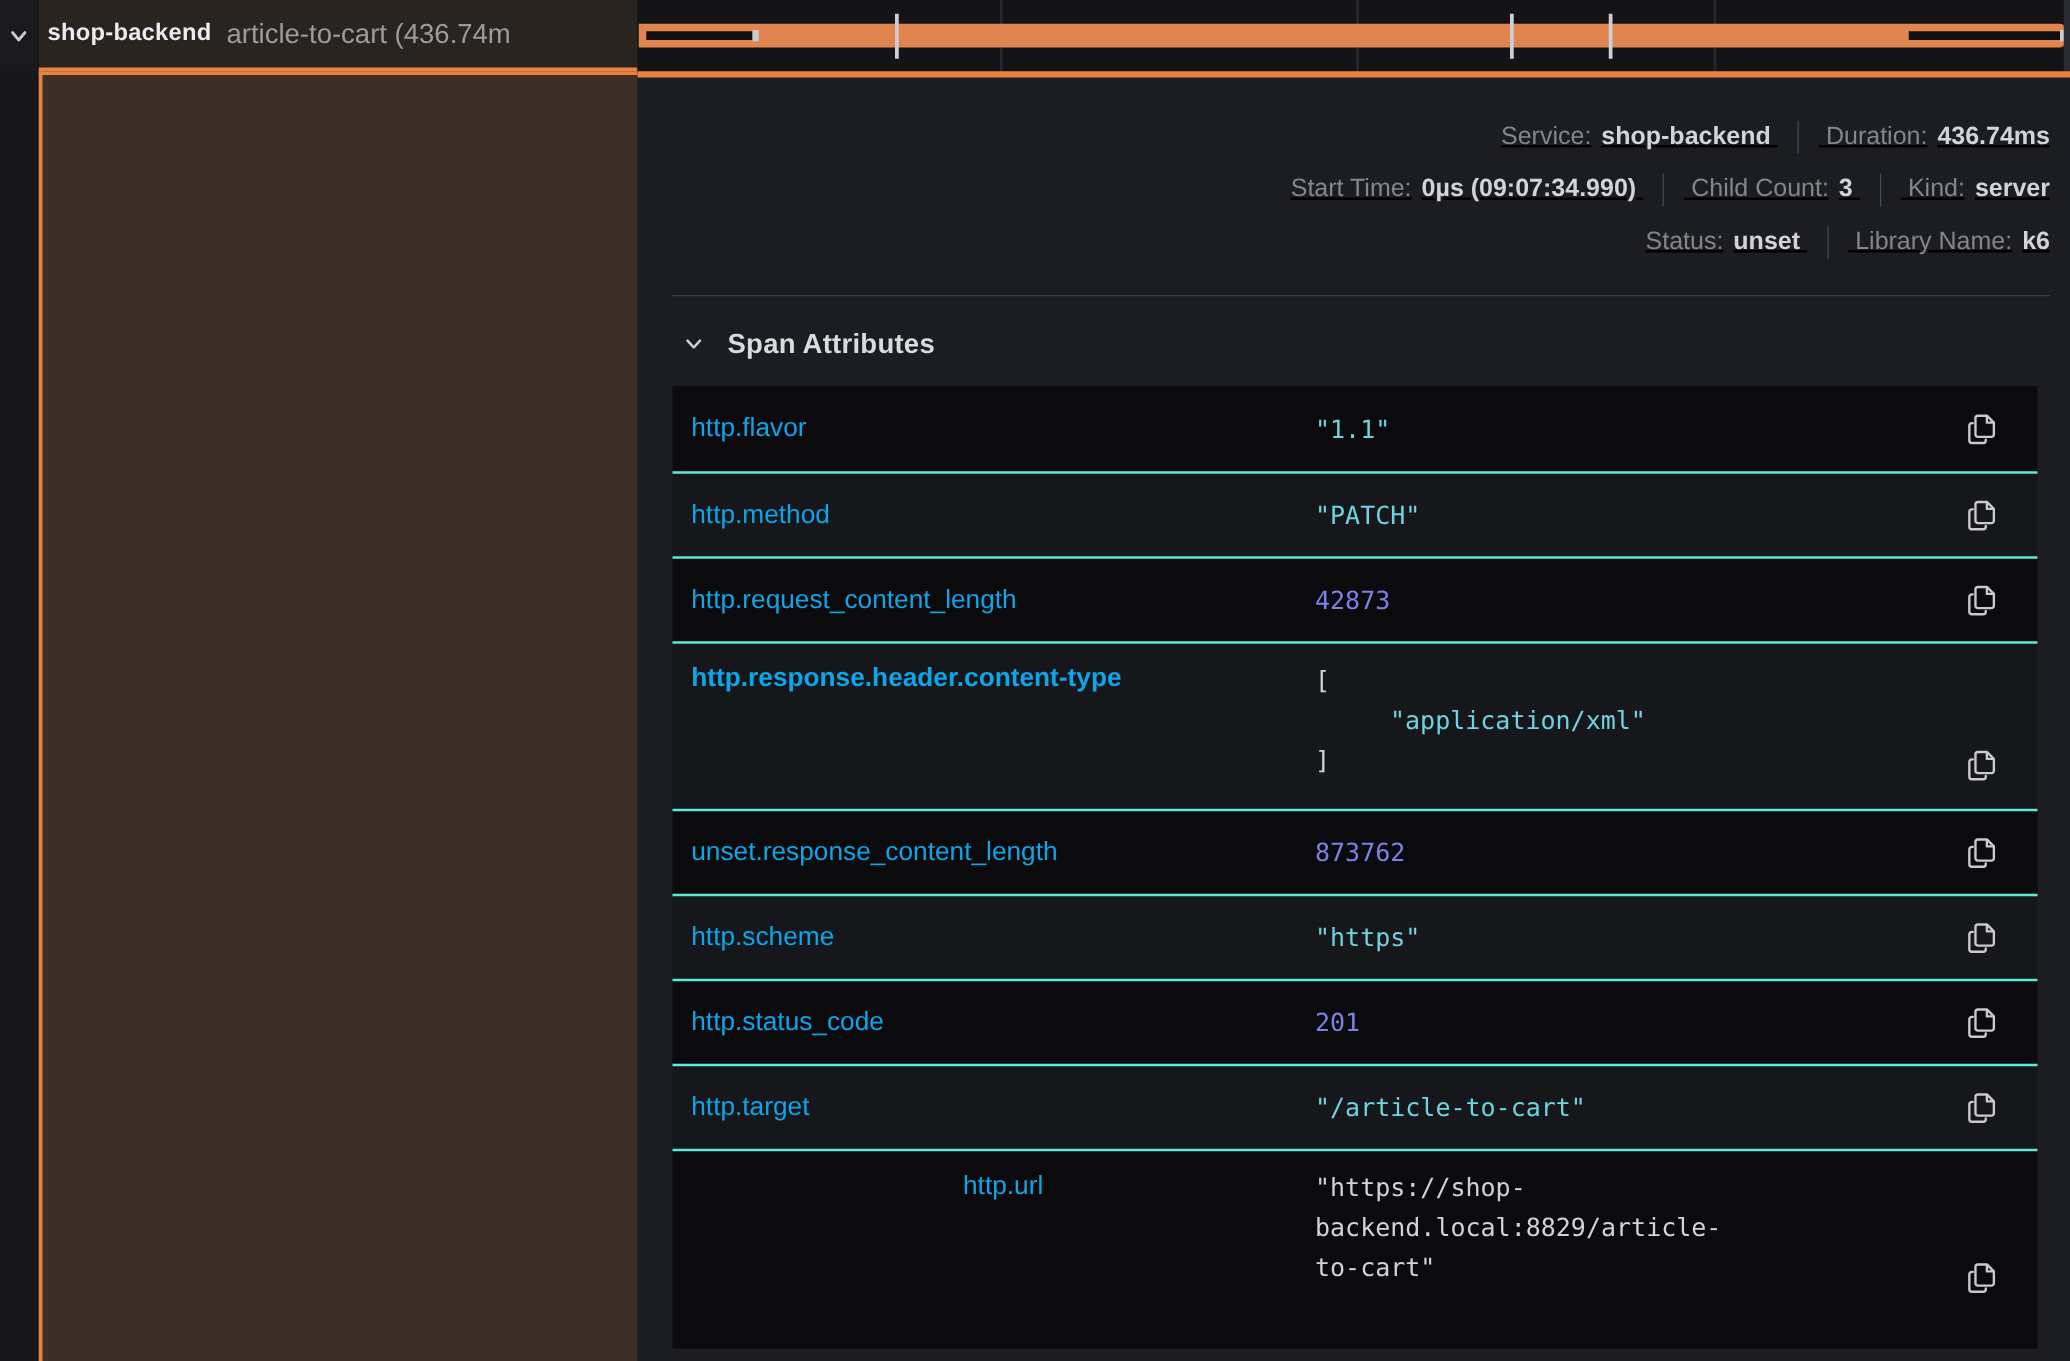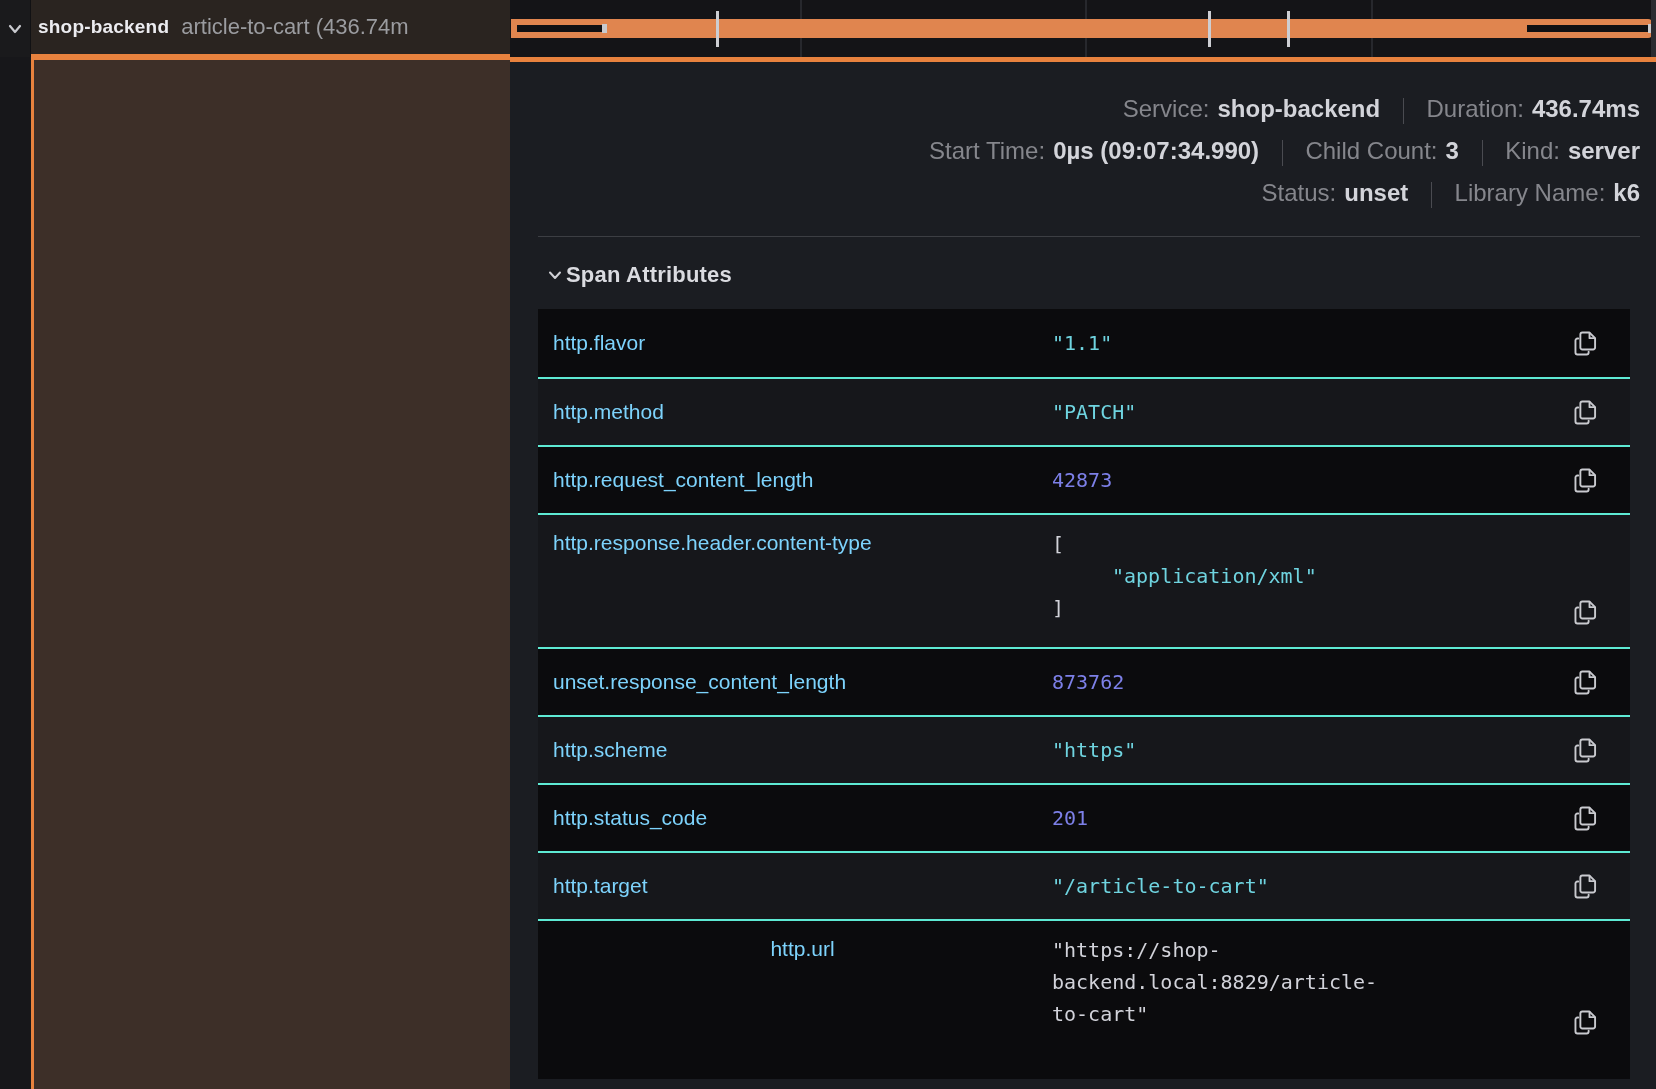--- a/index.html
+++ b/index.html
@@ -51,46 +51,46 @@
   .detail {
     flex:1; background:#1B1D22; border-top:5px solid #E8823E;
     padding:0 16px 0 28px; position:relative; overflow:hidden;
   }
   .detail-header { display:flex; padding-top:20px; }
   .detail-title {
     width:200px; font-size:38px; line-height:46px; font-weight:500;
     color:#D6D7E0; letter-spacing:.3px; flex:none;
   }
   .meta { flex:1; text-align:right; white-space:nowrap; padding-top:6px; }
-  .meta-line { height:42px; line-height:42px; font-size:24px; }
+  .meta-line { height:42px; line-height:42px; font-size:20px;text-decoration:underline; }
   .meta-label { color:#85868C; }
   .meta-value { color:#D3D4DA; font-weight:bold; margin-left:8px; }
   .meta-sep {
     display:inline-block; width:1px; height:26px; background:#4A4B51;
     vertical-align:middle; margin:0 16px;
   }
 
   .divider { border:none; border-top:1px solid #3C3E43; margin-top:22px; }
 
   .section-header { display:flex; align-items:center; margin-top:22px; height:32px; cursor:pointer; }
   .section-header .chev { margin-left:10px; flex:none; display:flex; }
-  .section-title { color:#DADBE0; font-weight:bold; font-size:22px; margin-left:4px; letter-spacing:.2px; }
+  .section-title { color:#DADBE0; font-weight:bold; font-size:22px; margin-left:20px; letter-spacing:.2px; }
 
   
   .attr-table { margin-top:18px; width:1092px; }
   .attr-row {
     display:flex; align-items:center; min-height:68px;
     background:#0B0B0D; border-top:2px solid #5eead4; padding:0 30px 0 15px;
   }
   .attr-row:first-child { border-top:none; }
   .attr-row.alt { background:#16171B; }
   .attr-row.tall { align-items:flex-start; padding-top:13px; padding-bottom:13px; }
   .attr-row.h-array { min-height:134px; }
   .attr-row.h-url { min-height:160px; }
-  .attr-key { width:499px; flex:none; color:#7dd3fc; font-size:21px; }
+  .attr-key { width:499px; flex:none; color:#0ea5e9; font-size:21px; }
   .attr-val {
     flex:1; font-family:"DejaVu Sans Mono", monospace; font-size:20px; line-height:32px;
   }
   .v-string { color:#6FD4E0; }
   .v-number { color:#7D80E8; }
   .v-plain  { color:#D2D3DA; }
   .v-indent { padding-left:60px; }
   .copy-btn {
     flex:none; width:30px; height:32px; background:none; border:none; cursor:pointer;
     display:flex; align-items:center; justify-content:center; align-self:center;
@@ -202,21 +202,21 @@
           <button class="copy-btn">
             <svg width="27" height="29" viewBox="0 0 24 26" fill="none">
               <path d="M5.5 8.5 H4.8 A1.8 1.8 0 0 0 3 10.3 V21 A1.8 1.8 0 0 0 4.8 22.8 H13 A1.8 1.8 0 0 0 14.8 21 V20.4" stroke="#C9CACF" stroke-width="1.7" stroke-linecap="round"></path>
               <path d="M9.2 3.2 H15.6 L20.6 8.2 V16.6 A1.8 1.8 0 0 1 18.8 18.4 H9.2 A1.8 1.8 0 0 1 7.4 16.6 V5 A1.8 1.8 0 0 1 9.2 3.2 Z" stroke="#C9CACF" stroke-width="1.7" stroke-linejoin="round"></path>
               <path d="M15.6 3.2 V8.2 H20.6" stroke="#C9CACF" stroke-width="1.7" stroke-linejoin="round"></path>
             </svg>
           </button>
         </div>
 
         <div class="attr-row alt tall h-array">
-          <div class="attr-key" style="padding-top:3px;">http.response.header.content-type</div>
+          <div class="attr-key" style="padding-top:3px;font-weight:bold;">http.response.header.content-type</div>
           <div class="attr-val">
             <div class="v-plain">[</div>
             <div class="v-string v-indent">"application/xml"</div>
             <div class="v-plain">]</div>
           </div>
           <button class="copy-btn">
             <svg width="27" height="29" viewBox="0 0 24 26" fill="none">
               <path d="M5.5 8.5 H4.8 A1.8 1.8 0 0 0 3 10.3 V21 A1.8 1.8 0 0 0 4.8 22.8 H13 A1.8 1.8 0 0 0 14.8 21 V20.4" stroke="#C9CACF" stroke-width="1.7" stroke-linecap="round"></path>
               <path d="M9.2 3.2 H15.6 L20.6 8.2 V16.6 A1.8 1.8 0 0 1 18.8 18.4 H9.2 A1.8 1.8 0 0 1 7.4 16.6 V5 A1.8 1.8 0 0 1 9.2 3.2 Z" stroke="#C9CACF" stroke-width="1.7" stroke-linejoin="round"></path>
               <path d="M15.6 3.2 V8.2 H20.6" stroke="#C9CACF" stroke-width="1.7" stroke-linejoin="round"></path>

